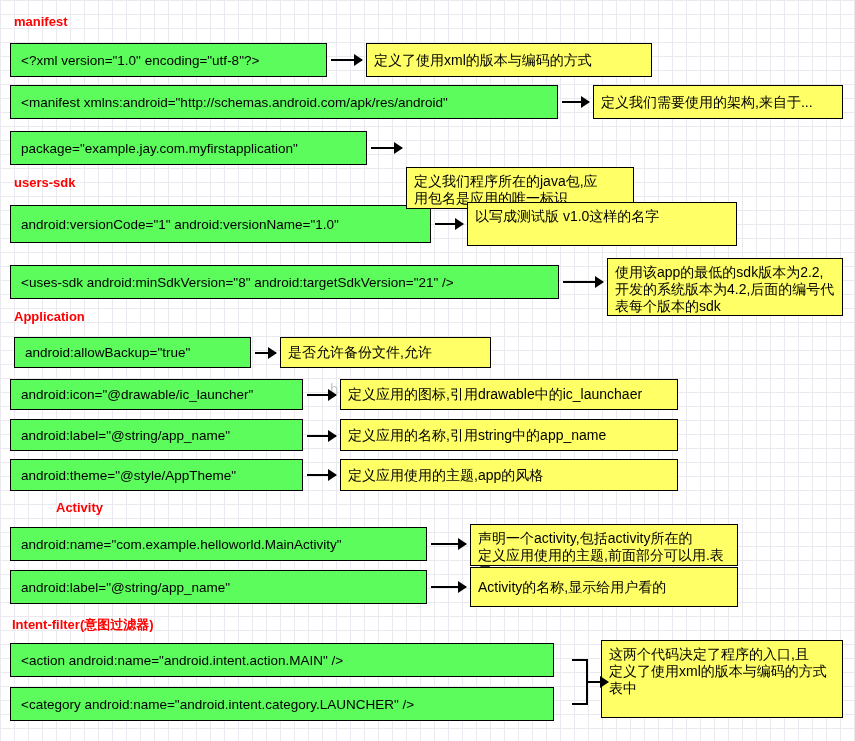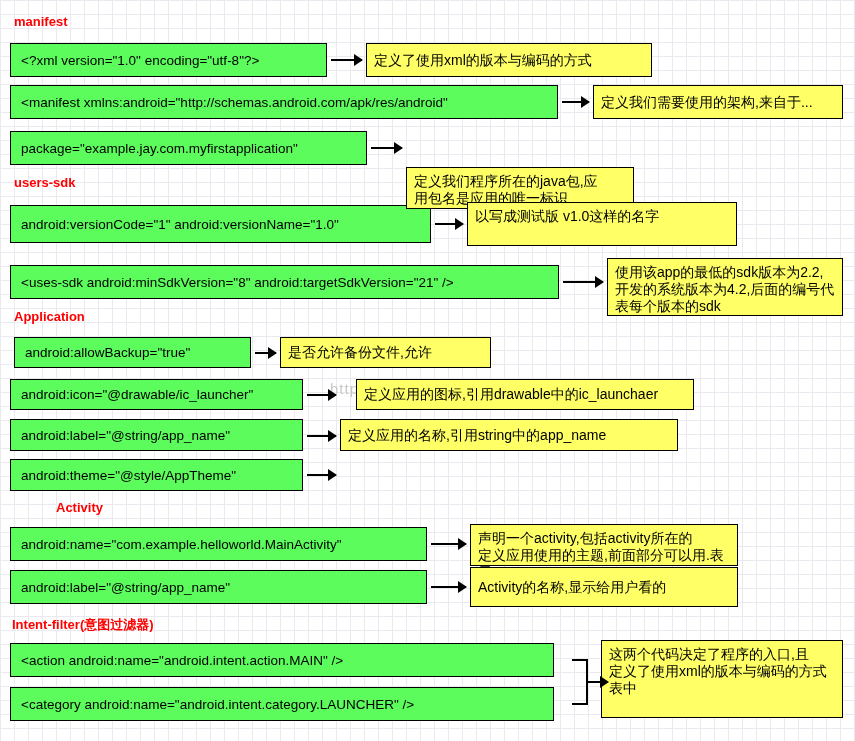--- a/index.html
+++ b/index.html
@@ -139,28 +139,31 @@
   <div class="ybox" style="left:607px;top:258px;width:236px;height:58px;">
     <div>使用该app的最低的sdk版本为2.2,</div>
     <div>开发的系统版本为4.2,后面的编号代</div>
     <div>表每个版本的sdk</div>
   </div>
 
   <div class="ybox mid" style="left:280px;top:337px;width:211px;height:31px;">
     <span>是否允许备份文件,允许</span>
   </div>
 
-  <div class="ybox mid" style="left:340px;top:379px;width:338px;height:31px;margin-left:16px;">
+  <div class="ybox mid" style="left:340px;top:379px;width:338px;height:31px;">
     <span>定义应用的图标,引用drawable中的ic_launchaer</span>
   </div>
 
   <div class="ybox mid" style="left:340px;top:419px;width:338px;height:32px;">
     <span>定义应用的名称,引用string中的app_name</span>
   </div>
 
+  <div class="ybox mid" style="left:340px;top:459px;width:338px;height:32px;">
+    <span>定义应用使用的主题,app的风格</span>
+  </div>
 
   <div class="ybox" style="left:470px;top:524px;width:268px;height:42px;">
     <div>声明一个activity,包括activity所在的</div>
     <div>定义应用使用的主题,前面部分可以用.表示</div>
   </div>
 
   <div class="ybox mid" style="left:470px;top:567px;width:268px;height:40px;">
     <span>Activity的名称,显示给用户看的</span>
   </div>
 

